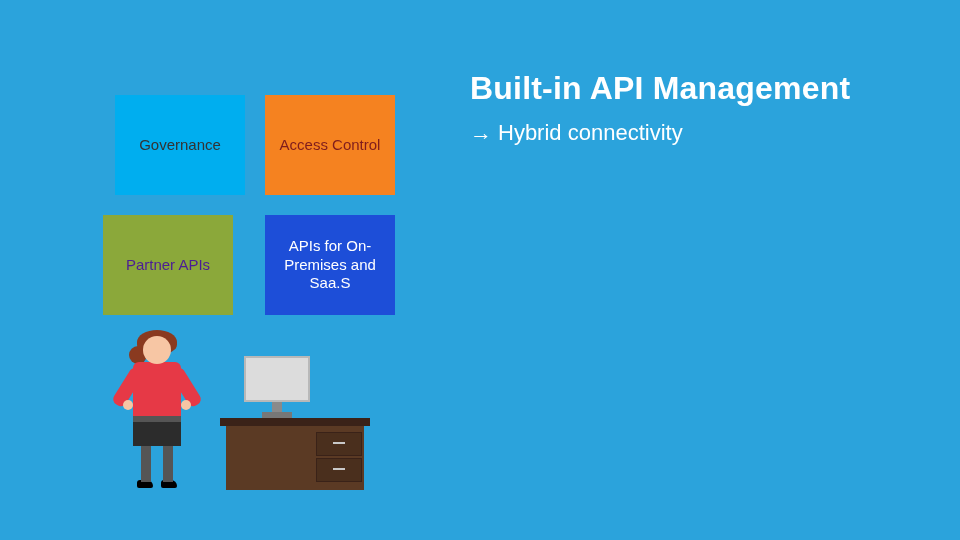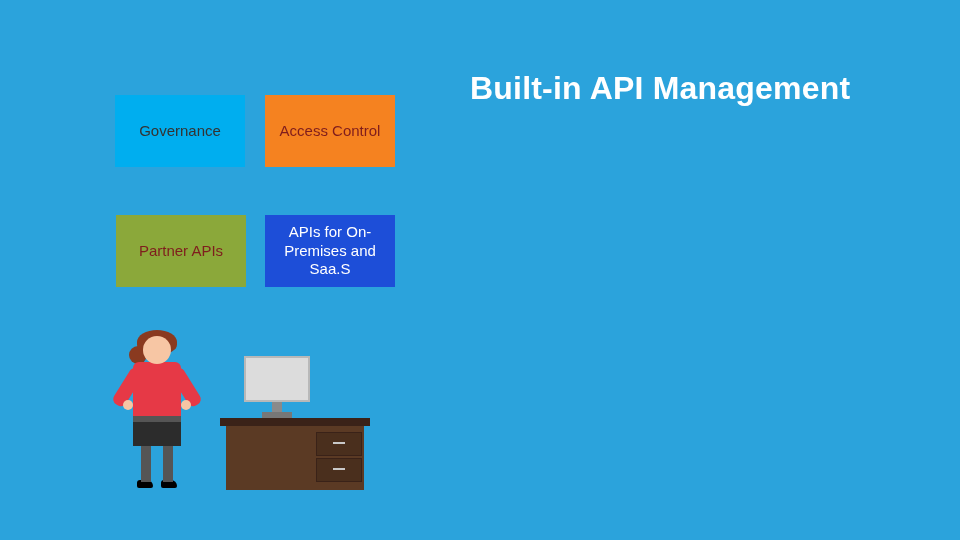--- a/index.html
+++ b/index.html
@@ -1,19 +1,19 @@
 <!DOCTYPE html>
 <html><head>
 <meta charset="utf-8">
 <style>
 html,body{margin:0;padding:0;width:960px;height:540px;background:#2ba3dc;font-family:"Segoe UI Light","Segoe UI",Arial,sans-serif;overflow:hidden}
-.tile{position:absolute;width:130px;height:72px;display:flex;align-items:center;justify-content:center;text-align:center;font-size:15px;font-family:"Segoe UI",Arial,sans-serif;font-weight:400;padding:6px;box-sizing:border-box;line-height:1.25}
+.tile{position:absolute;width:130px;height:100px;display:flex;align-items:center;justify-content:center;text-align:center;font-size:15px;font-family:"Segoe UI",Arial,sans-serif;font-weight:400;padding:6px;box-sizing:border-box;line-height:1.25}
 .tile.blue{background:#00aeef;color:#333;left:115px;top:95px}
 .tile.orange{background:#f58220;color:#7f1d1d;left:265px;top:95px}
-.tile.olive{background:#8ba83a;color:#7f1d1d;left:116px;top:215px}
+.tile.olive{background:#8ba83a;color:#4c1d95;left:103px;top:215px}
 .tile.green{background:#1d4ed8;color:#fff;left:265px;top:215px}
 .title{position:absolute;left:470px;top:70px;font-size:32px;color:#fff;font-weight:700;letter-spacing:.2px}
 .bullets{position:absolute;left:470px;top:120px}
 .bullet{font-size:22px;color:#fff;font-weight:300;margin-bottom:10px;white-space:nowrap}
 .arrow{font-family:"Segoe UI Symbol",Wingdings,Arial;margin-right:6px}
 .person{position:absolute;left:125px;top:322px}
 .head{width:28px;height:28px;border-radius:50%;background:#f7c6a4;position:absolute;left:18px;top:14px;z-index:3}
 .hair{position:absolute;left:12px;top:8px;width:40px;height:24px;background:#8a3a20;border-radius:50% 50% 40% 40%;z-index:2}
 .bun{position:absolute;left:4px;top:24px;width:18px;height:18px;background:#8a3a20;border-radius:50%;z-index:1}
 .torso{position:absolute;left:8px;top:40px;width:48px;height:56px;background:#e63946;border-radius:6px 6px 0 0;z-index:2}
@@ -47,20 +47,21 @@
 <body>
 
 <div class="tile blue">Governance</div>
 <div class="tile orange">Access Control</div>
 <div class="tile olive">Partner APIs</div>
 <div class="tile green">APIs for On-Premises and Saa.S</div>
 
 <div class="title">Built-in API Management</div>
 
 <div class="bullets">
+  <div class="bullet"><span class="arrow">→</span><span>Hybrid connectivity</span></div>
 </div>
 
 <div class="person">
   <div class="hair"></div>
     <div class="bun"></div>
     <div class="head"></div>
   <div class="arm left"></div>
     <div class="arm right"></div>
   <div class="torso"></div>
   <div class="hand left"></div>

